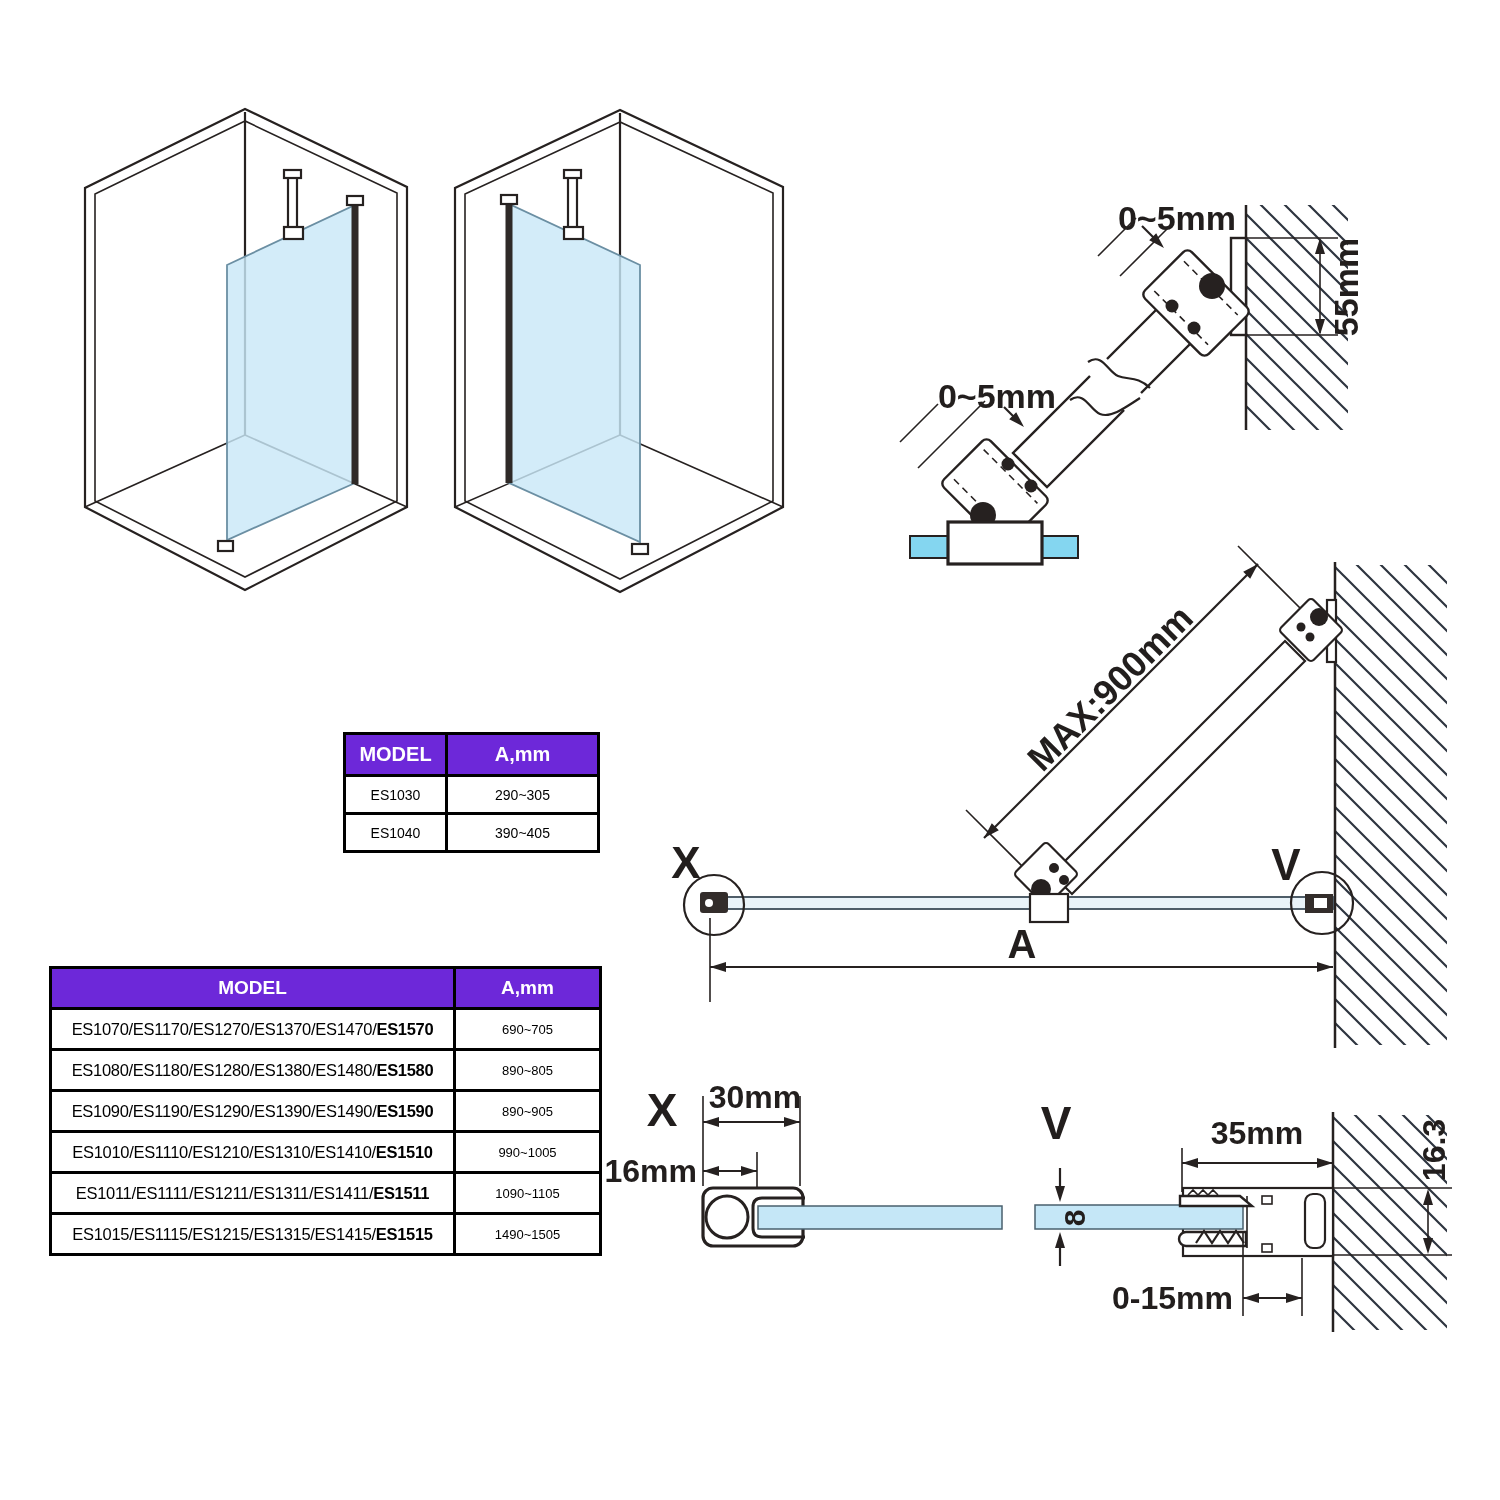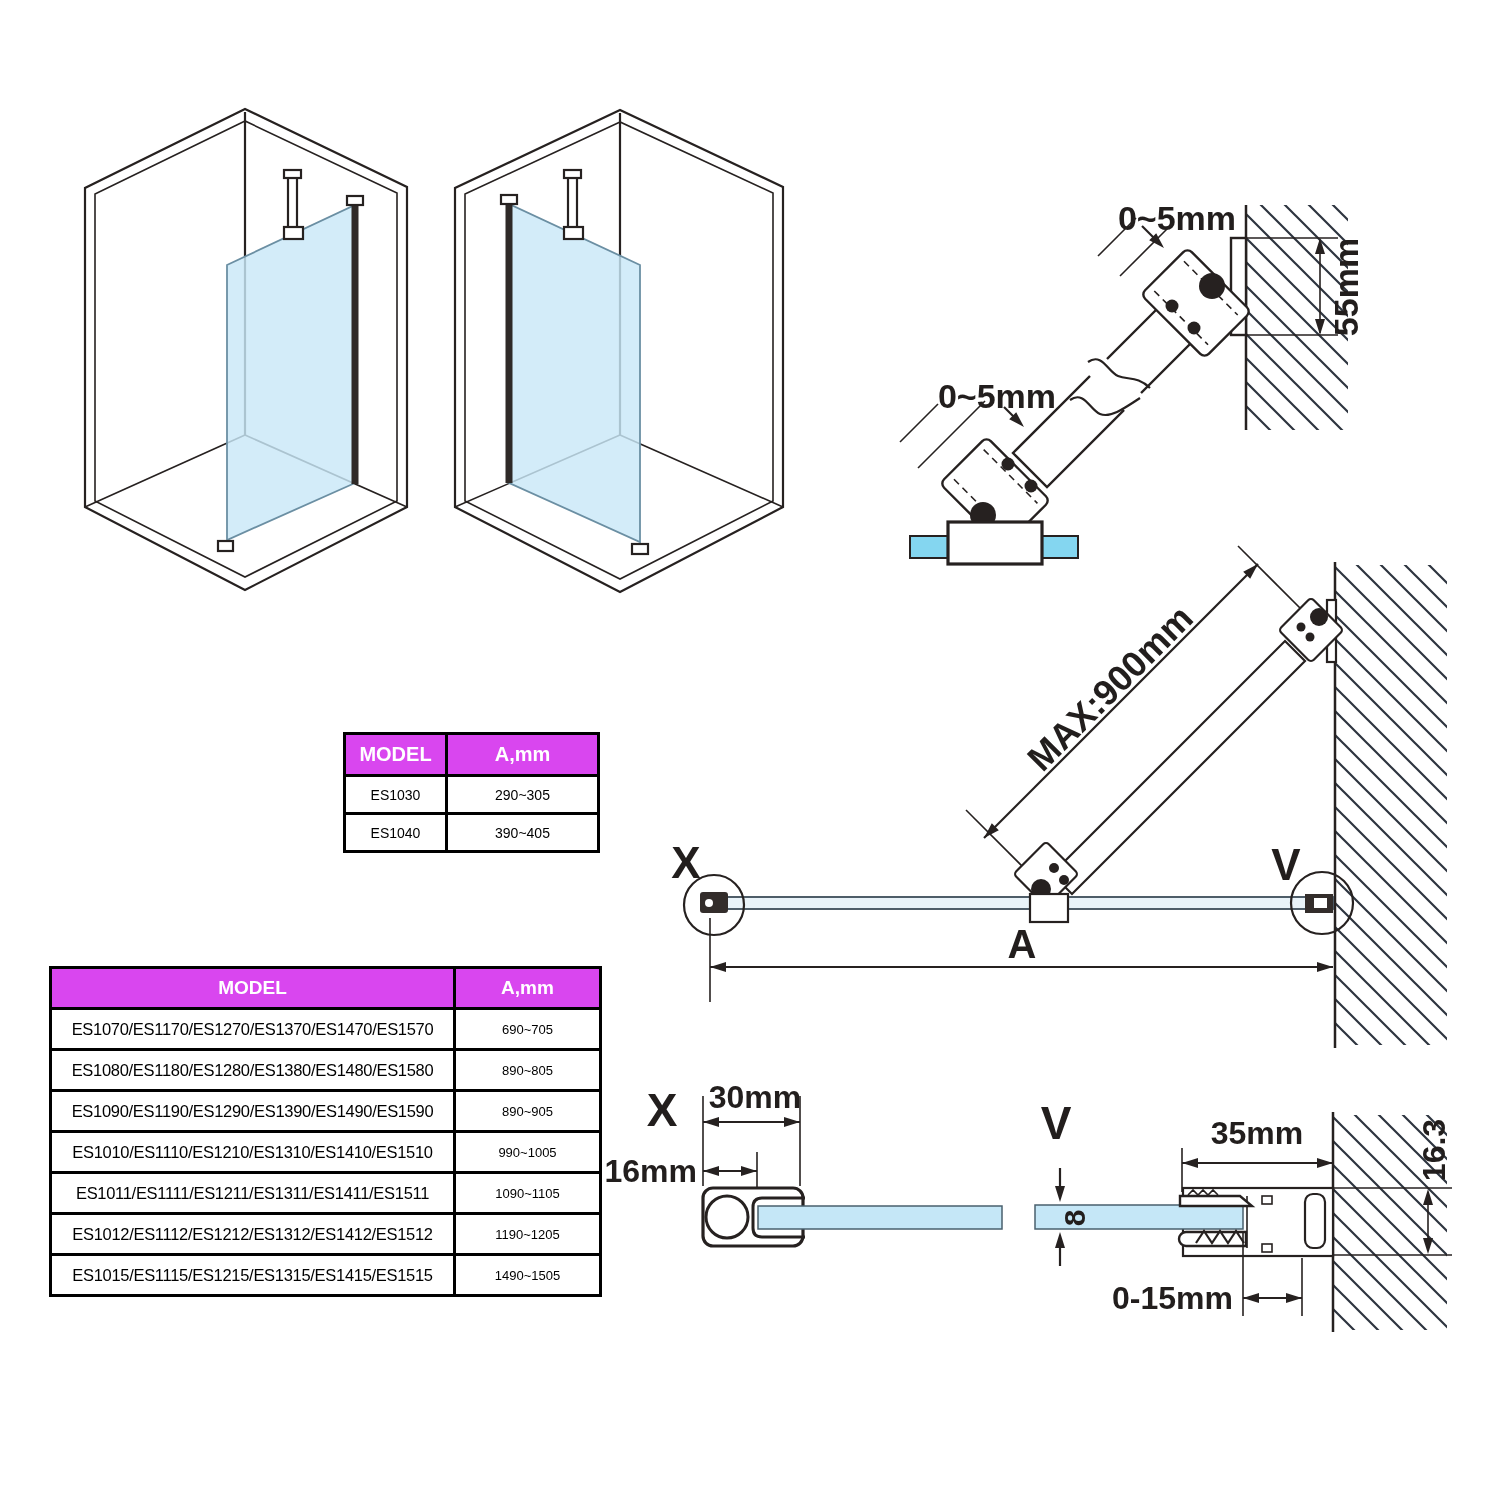--- a/index.html
+++ b/index.html
@@ -19,32 +19,32 @@
   .wf3{fill:#ffffff;stroke:#262120;stroke-width:3.2}
   .dot{fill:#262120;stroke:none}
   .arr{fill:#262120;stroke:none}
   .glass{fill:#c9e8f8;fill-opacity:.82;stroke:#6b8fa3;stroke-width:1.8}
   .glass2{fill:#c5e7f7;stroke:#49606e;stroke-width:1.5}
   .cyan{fill:#84d6f0;stroke:#262120;stroke-width:2}
   .dark{fill:#332d2b;stroke:none}
   .dash{stroke-dasharray:7 5}
   
   .spec-table{position:absolute;border-collapse:collapse;table-layout:fixed;background:#fff;}
-  .spec-table th{background:#d946ef;color:#fff;font-weight:bold;}
+  .spec-table th{background:#6d28d9;color:#fff;font-weight:bold;}
   .spec-table th,.spec-table td{border:3px solid #000;text-align:center;vertical-align:middle;
      padding:0;white-space:nowrap;overflow:hidden;}
   #table-small{left:343px;top:732px;width:254px;}
   #table-small th{height:39px;font-size:20px;}
   #table-small td{height:35px;font-size:14px;}
   #table-large{left:49px;top:966px;width:550px;}
   #table-large th{height:38px;font-size:19px;}
   #table-large td{height:38px;}
   #table-large td.mcell{font-size:16.5px;letter-spacing:-0.3px;}
   #table-large td.acell{font-size:13px;}
-  .bold{font-weight:normal;margin-top:40px;}
+  .bold{font-weight:bold;margin-top:40px;}
 </style>
 </head>
 <body>
 
 <div id="stage">
 
 <svg width="1500" height="1500" viewBox="0 0 1500 1500">
   <defs>
     <pattern id="hatch" width="24" height="24" patternUnits="userSpaceOnUse">
       <path d="M0,0 L24,24 M-12,12 L12,36 M12,-12 L36,12" stroke="#2e3540" stroke-width="2.2" fill="none"></path>
@@ -288,23 +288,19 @@
     </tr>
     <tr>
       <td class="mcell"><span>ES1010/ES1110/ES1210/ES1310/ES1410/</span><span class="bold">ES1510</span></td>
       <td class="acell">990~1005</td>
     </tr>
     <tr>
       <td class="mcell"><span>ES1011/ES1111/ES1211/ES1311/ES1411/</span><span class="bold">ES1511</span></td>
       <td class="acell">1090~1105</td>
     </tr>
     <tr>
-      <td class="mcell"><span>ES1012/ES1112/ES1212/ES1312/ES1412/</span><span class="bold">ES1512</span></td>
-      <td class="acell">1190~1205</td>
-    </tr>
-    <tr>
       <td class="mcell"><span>ES1015/ES1115/ES1215/ES1315/ES1415/</span><span class="bold">ES1515</span></td>
       <td class="acell">1490~1505</td>
     </tr>
   </tbody>
 </table>
 
 </div>
 
 </body></html>

